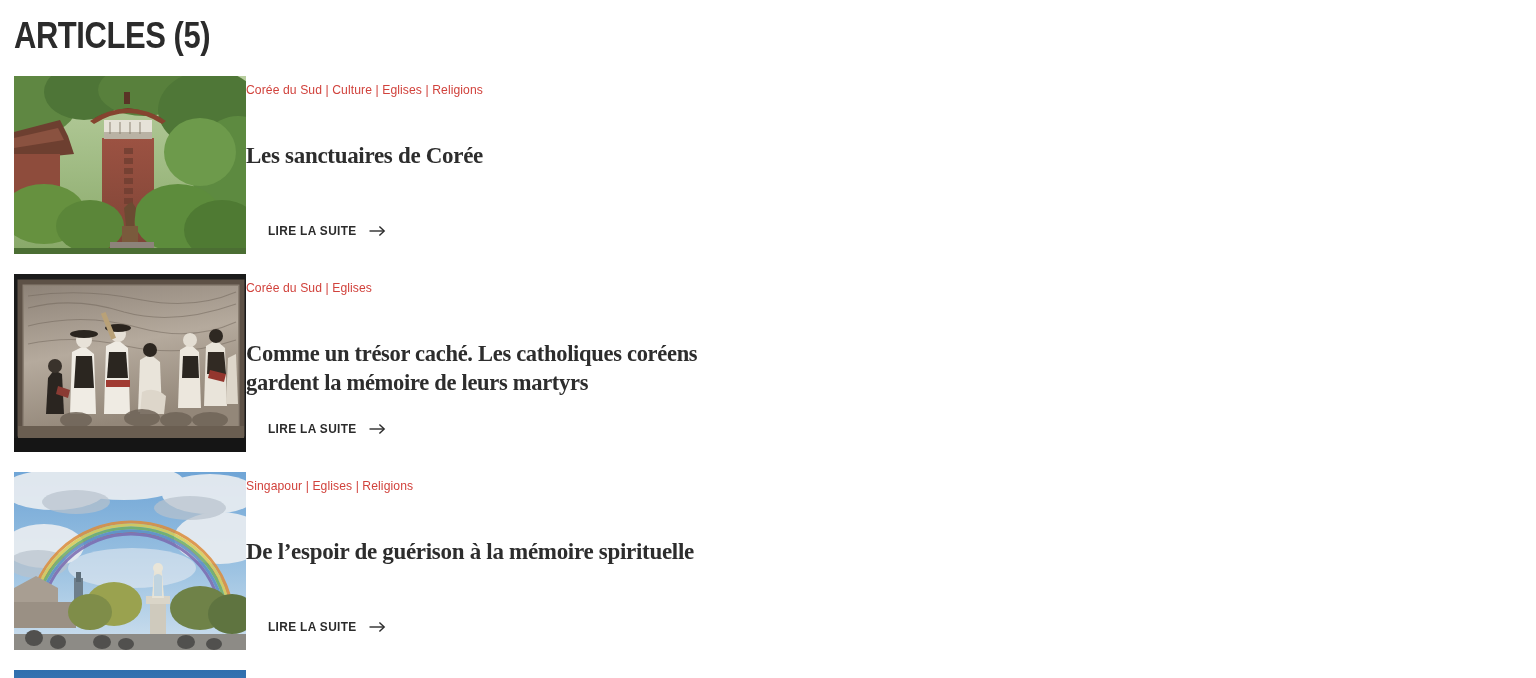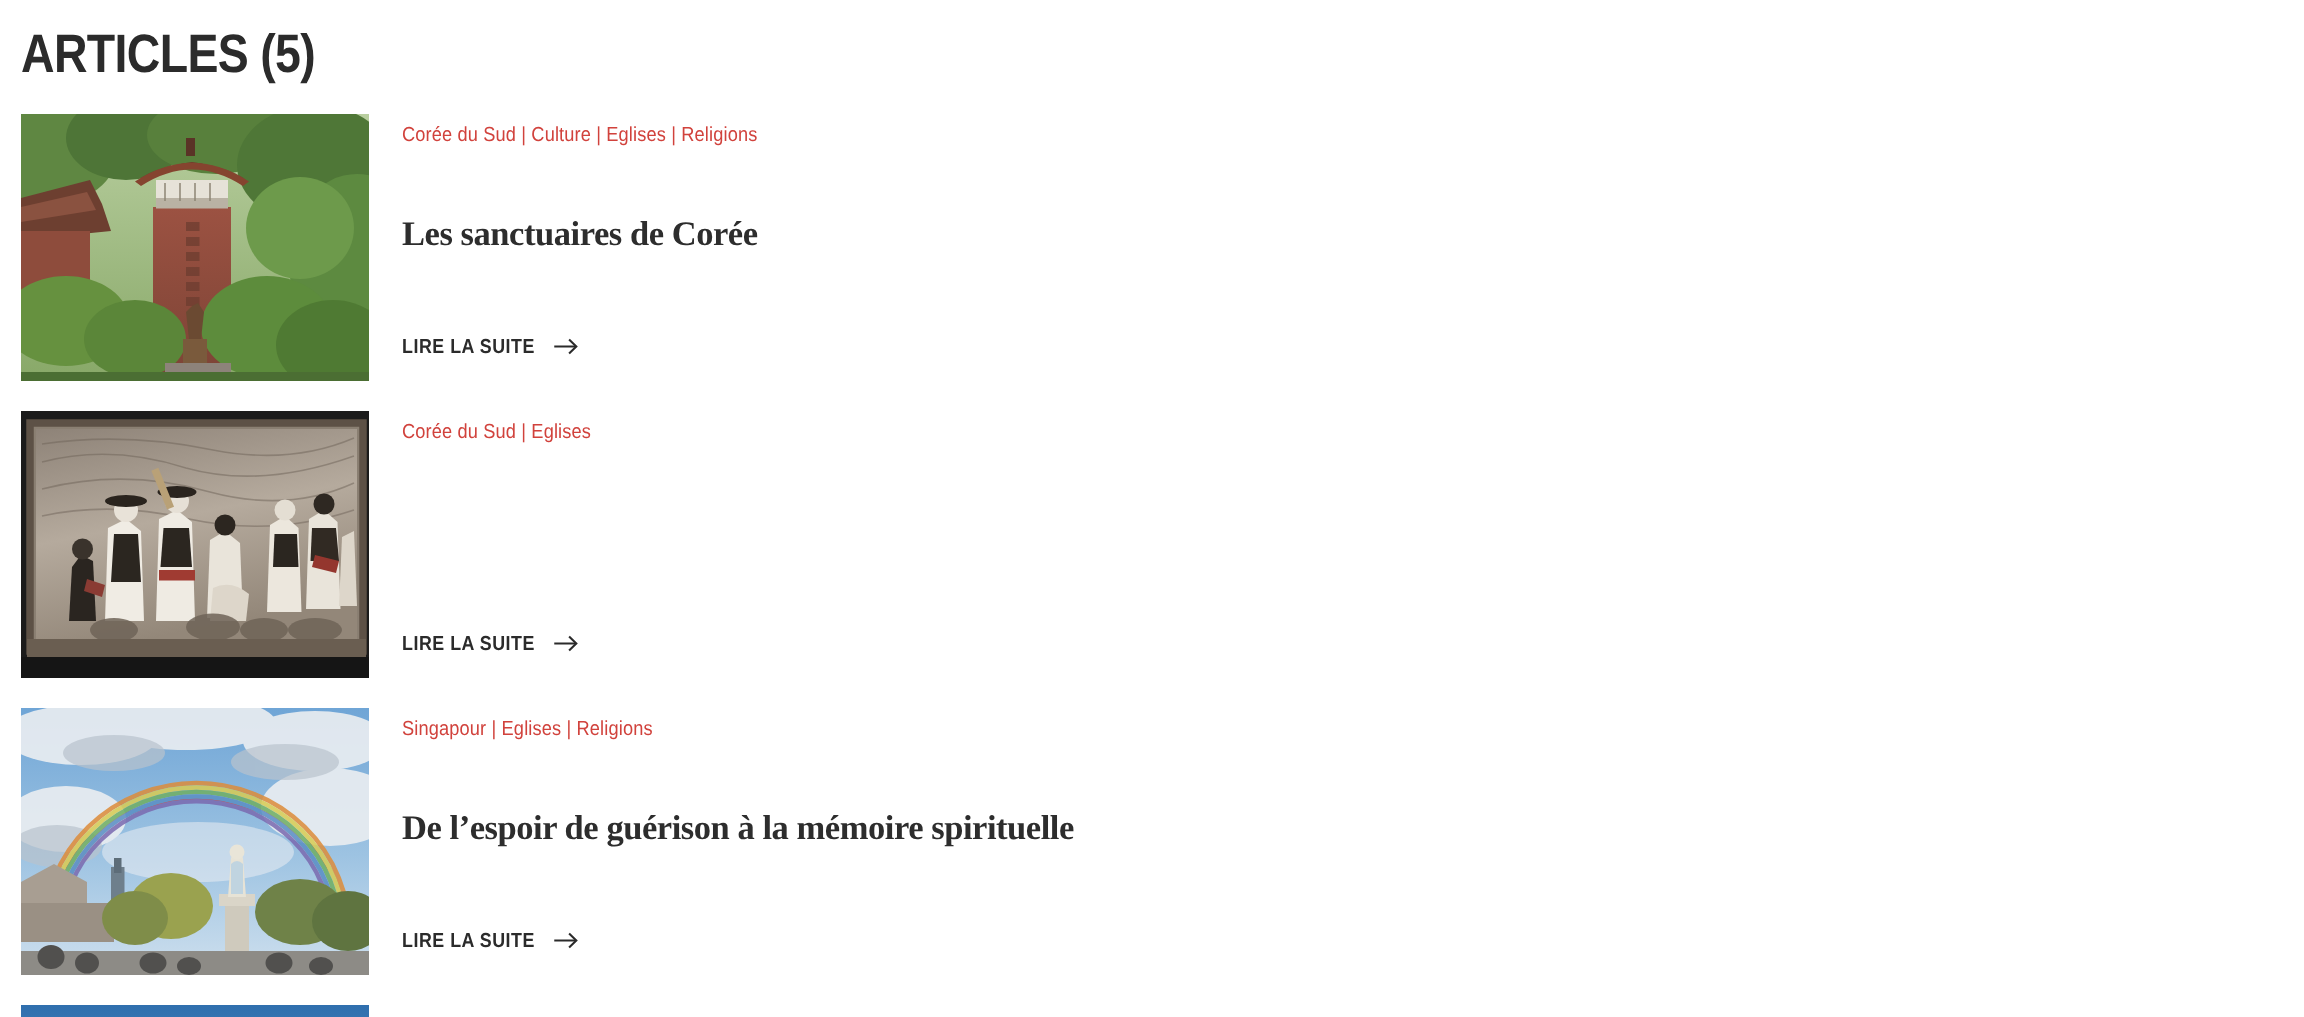--- a/index.html
+++ b/index.html
@@ -57,21 +57,20 @@
     flex: 0 0 232px;
     position: relative;
     overflow: hidden;
     background: #cfcfcf;
   }
   .thumb svg { display: block; width: 232px; height: 178px; }
 
   
   .card-body {
     flex: 1 1 auto;
-    padding-left: 22px;
     height: 178px;
     position: relative;
   }
   .cats {
     font-family: "Liberation Sans Narrow", "Liberation Sans", sans-serif;
     font-size: 13.5px;
     line-height: 14px;
     color: #d1423c;
     letter-spacing: 0.1px;
     margin: 0;
@@ -262,20 +261,21 @@
             <ellipse cx="62" cy="146" rx="16" ry="8"></ellipse>
           </g>
 
           <rect x="6" y="8" width="222" height="152" fill="none" stroke="#5d5146" stroke-width="5"></rect>
           <rect x="4" y="152" width="226" height="12" fill="#6a5e51"></rect>
           <rect x="0" y="164" width="232" height="14" fill="#151515"></rect>
         </svg>
       </div>
       <div class="card-body">
         <p class="cats">Corée du Sud | Eglises</p>
+        <h3 class="headline">Comme un trésor caché. Les catholiques coréens gardent la mémoire de leurs martyrs</h3>
         <a class="read-more" href="#">
           <span class="label">LIRE LA SUITE</span>
           <span class="arrow">
             <svg width="17" height="12" viewBox="0 0 17 12" fill="none">
               <path d="M0.5 6 H15" stroke="#2b2b2b" stroke-width="1.4"></path>
               <path d="M10.4 1.4 L15.2 6 L10.4 10.6" stroke="#2b2b2b" stroke-width="1.4" fill="none"></path>
             </svg>
           </span>
         </a>
       </div>

